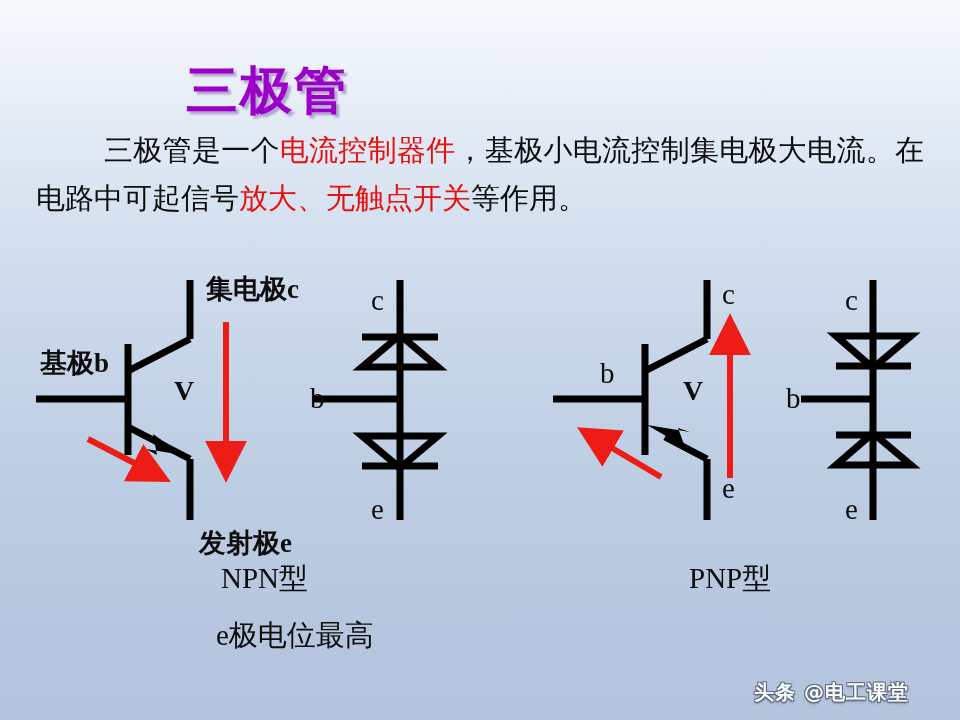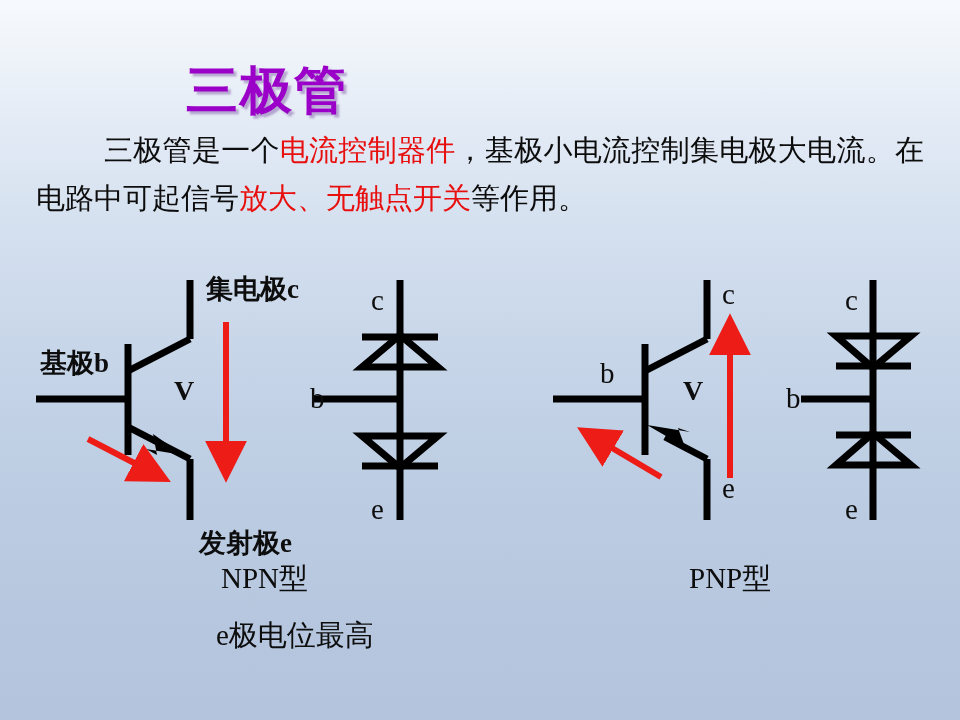--- a/index.html
+++ b/index.html
@@ -204,14 +204,15 @@
   <div class="lbl lbl-v" style="left:683px; top:375px;">V</div>
 
   <div class="lbl lbl-lat" style="left:845px; top:284px;">c</div>
   <div class="lbl lbl-lat" style="left:786px; top:382px;">b</div>
   <div class="lbl lbl-lat" style="left:845px; top:493px;">e</div>
 
   <div class="caption" style="left:205px; top:559px;">NPN型</div>
   <div class="caption" style="left:200px; top:616px;">e极电位最高</div>
   <div class="caption" style="left:673px; top:559px;text-align:right;">PNP型</div>
 
+  <div id="watermark">头条 @电工课堂</div>
 
 </div>
 
 </body></html>

